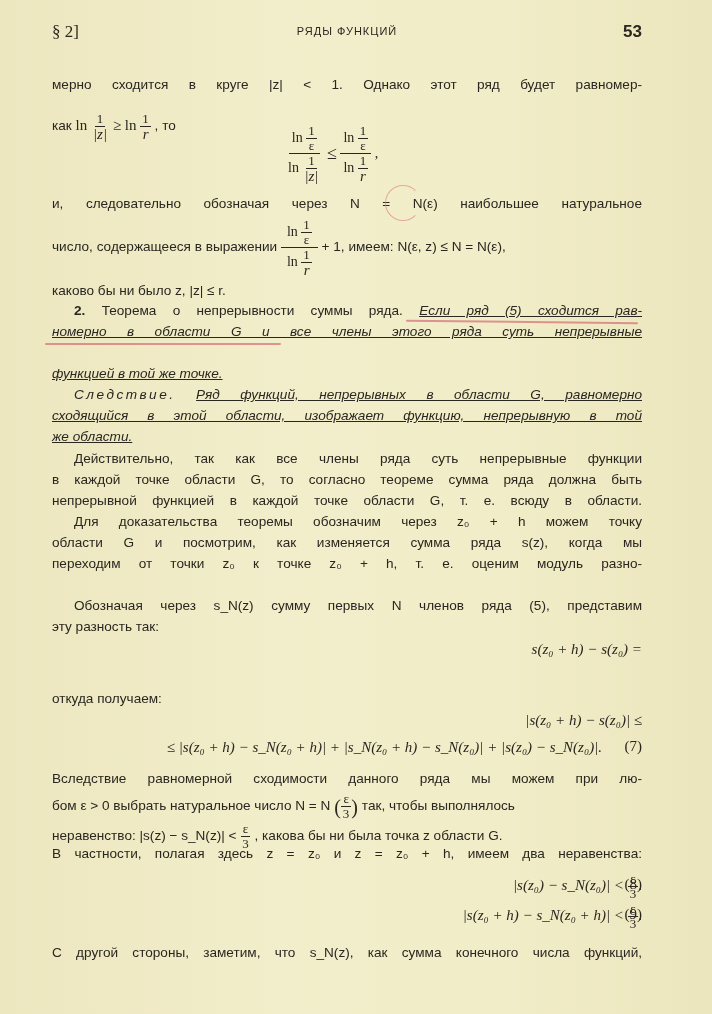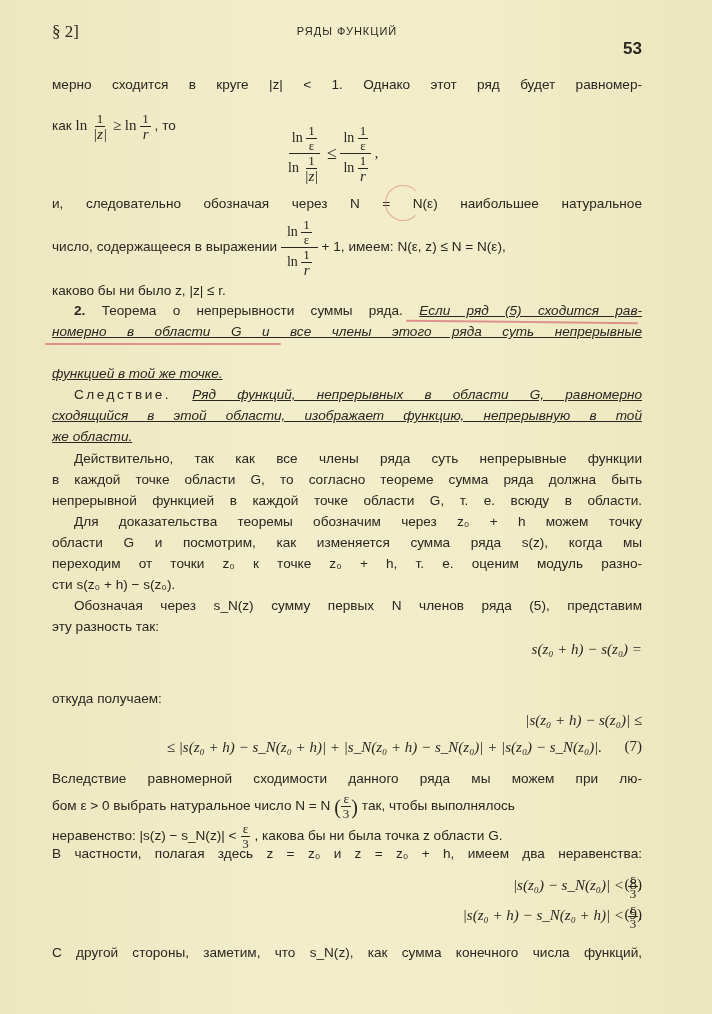--- a/index.html
+++ b/index.html
@@ -8,30 +8,30 @@
       background: #f0ecc6;
       font-family: "Liberation Sans", sans-serif;
       color: #2a2620;
       position: relative;
     }
     .page { position: absolute; left: 0; top: 0; width: 712px; height: 1014px;
       background: linear-gradient(90deg, #ece7bf 0%, #f2eecb 40%, #f1edc8 70%, #ebe6bd 100%); }
     .hdr { position: absolute; top: 22px; left: 52px; right: 70px; height: 22px; font-size: 17px; }
     .hdr .sec { position: absolute; left: 0; top: 0; font-family: "Liberation Serif", serif; }
     .hdr .ttl { position: absolute; left: 0; right: 0; text-align: center; top: 3px; font-size: 11px; letter-spacing: 1px; font-weight: normal; }
-    .hdr .pg { position: absolute; right: 0; top: 0; font-weight: bold; font-size: 17px; margin-top: 17px; }
+    .hdr .pg { position: absolute; right: 0; top: 0; font-weight: bold; font-size: 17px; }
     .line { position: absolute; left: 52px; width: 590px; font-size: 13.6px; white-space: nowrap; line-height: 18px; }
     .j { text-align-last: justify; text-align: justify; }
     .ind { padding-left: 22px; box-sizing: border-box; }
     .c { text-align: right; }
     .it { font-style: italic; text-decoration: underline; }
     .m { font-family: "Liberation Serif", serif; font-style: italic; font-size: 15px; }
     .mr { font-family: "Liberation Serif", serif; font-size: 15px; }
     .b { font-weight: bold; }
-    .sp { letter-spacing: 2.5px; }
+    .sp { letter-spacing: 2.5px; font-style: italic; }
     .frac { display: inline-flex; flex-direction: column; align-items: center; vertical-align: middle; font-family: "Liberation Serif", serif; font-size: 13px; line-height: 14px; }
     .frac .num { border-bottom: 1px solid #2a2620; padding: 0 2px; }
     .frac .den { padding: 0 2px; }
     .bigfrac { position: absolute; font-family: "Liberation Serif", serif; font-size: 14px; }
     .eqno { position: absolute; right: 70px; font-family: "Liberation Serif", serif; font-size: 15px; }
     .red-ul { position: absolute; height: 2px; background: #d97a7e; opacity: 0.8; border-radius: 1px; }
     .red-circle { position: absolute; border: 1.5px solid #e08a8e; border-radius: 50%; opacity: 0.7; border-right-color: transparent; }
   </style>
 </head>
 <body>
@@ -123,21 +123,20 @@
   <div class="line j it" style="top:407px">сходящийся в этой области, изображает функцию, непрерывную в той</div>
   <div class="line it" style="top:428px">же области.</div>
 
   <div class="line j ind" style="top:450px">Действительно, так как все члены ряда суть непрерывные функции</div>
   <div class="line j" style="top:471px">в каждой точке области G, то согласно теореме сумма ряда должна быть</div>
   <div class="line j" style="top:492px">непрерывной функцией в каждой точке области G, т. е. всюду в области.</div>
 
   <div class="line j ind" style="top:513px">Для доказательства теоремы обозначим через z₀ + h можем точку</div>
   <div class="line j" style="top:534px">области G и посмотрим, как изменяется сумма ряда s(z), когда мы</div>
   <div class="line j" style="top:555px">переходим от точки z₀ к точке z₀ + h, т. е. оценим модуль разно-</div>
-  <div class="line" style="top:576px">сти s(z₀ + h) − s(z₀).</div>
 
   <div class="line j ind" style="top:597px">Обозначая через s_N(z) сумму первых N членов ряда (5), представим</div>
   <div class="line" style="top:618px">эту разность так:</div>
 
   <div class="line c m" style="top:640px">s(z₀ + h) − s(z₀) =</div>
 
   <div class="line" style="top:690px">откуда получаем:</div>
   <div class="line c m" style="top:711px">|s(z₀ + h) − s(z₀)| ≤</div>
   <div class="line c m" style="top:738px; padding-right:40px; box-sizing:border-box;">≤ |s(z₀ + h) − s_N(z₀ + h)| + |s_N(z₀ + h) − s_N(z₀)| + |s(z₀) − s_N(z₀)|.</div>
   <div class="eqno" style="top:738px">(7)</div>

